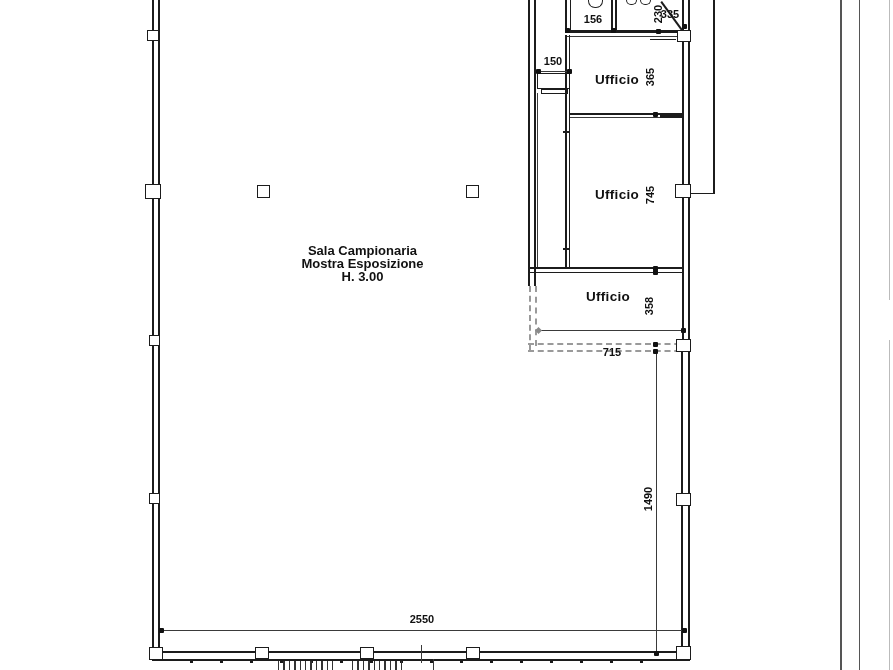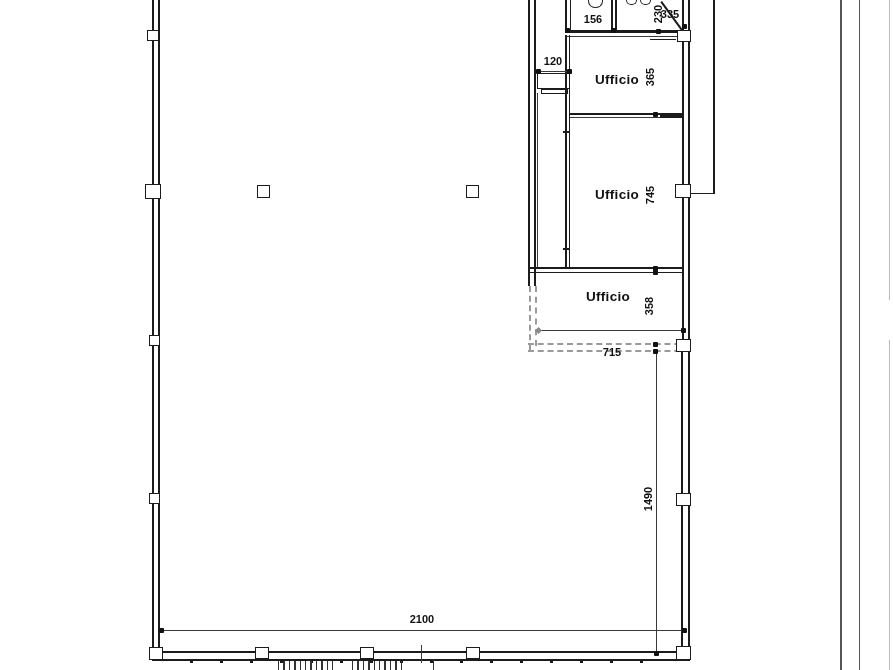--- a/index.html
+++ b/index.html
@@ -121,39 +121,44 @@
   <div class="dot" style="left:652.5px;top:341.5px;"></div>
   <div class="dot" style="left:652.5px;top:348.5px;"></div>
   <div class="dot" style="left:535.5px;top:68.5px;"></div>
   <div class="dot" style="left:566.5px;top:68.5px;"></div>
   <div class="dot" style="left:158.5px;top:627.5px;"></div>
   <div class="dot" style="left:681.5px;top:627.5px;"></div>
   <div class="dot" style="left:653.5px;top:650.5px;"></div>
   <div class="gdot" style="left:535.5px;top:327.5px;"></div>
   <div class="dot" style="left:680.5px;top:327.5px;"></div>
 
+  <div class="lbl hallname" style="left:270px;top:245px;width:185px;">
+    <div>Sala Campionaria</div>
+    <div>Mostra Esposizione</div>
+    <div>H. 3.00</div>
+  </div>
 
   <div class="lbl room" style="left:577px;top:72px;width:80px;">Ufficio</div>
   <div class="lbl room" style="left:577px;top:187px;width:80px;">Ufficio</div>
   <div class="lbl room" style="left:568px;top:289px;width:80px;">Ufficio</div>
 
   <div class="lbl dim" style="left:573px;top:13px;width:40px;">156</div>
   <div class="lbl dim" style="left:650px;top:8px;width:40px;">335</div>
   <div class="lbl dim rotbox" style="left:643px;top:2px;width:30px;height:24px;">
       <span class="rot">230</span>
     </div>
-  <div class="lbl dim" style="left:533px;top:55px;width:40px;">120</div>
+  <div class="lbl dim" style="left:533px;top:55px;width:40px;">150</div>
   <div class="lbl dim rotbox" style="left:635px;top:65px;width:30px;height:24px;">
       <span class="rot">365</span>
     </div>
   <div class="lbl dim rotbox" style="left:635px;top:183px;width:30px;height:24px;">
       <span class="rot">745</span>
     </div>
   <div class="lbl dim rotbox" style="left:634px;top:294px;width:30px;height:24px;">
       <span class="rot">358</span>
     </div>
   <div class="lbl dim" style="left:592px;top:313px;width:40px;margin-top:33px;">715</div>
   <div class="lbl dim rotbox" style="left:628px;top:485px;width:40px;height:28px;">
       <span class="rot">1490</span>
     </div>
-  <div class="lbl dim" style="left:397px;top:613px;width:50px;">2100</div>
+  <div class="lbl dim" style="left:397px;top:613px;width:50px;">2550</div>
 
 </div>
 
 </body></html>

